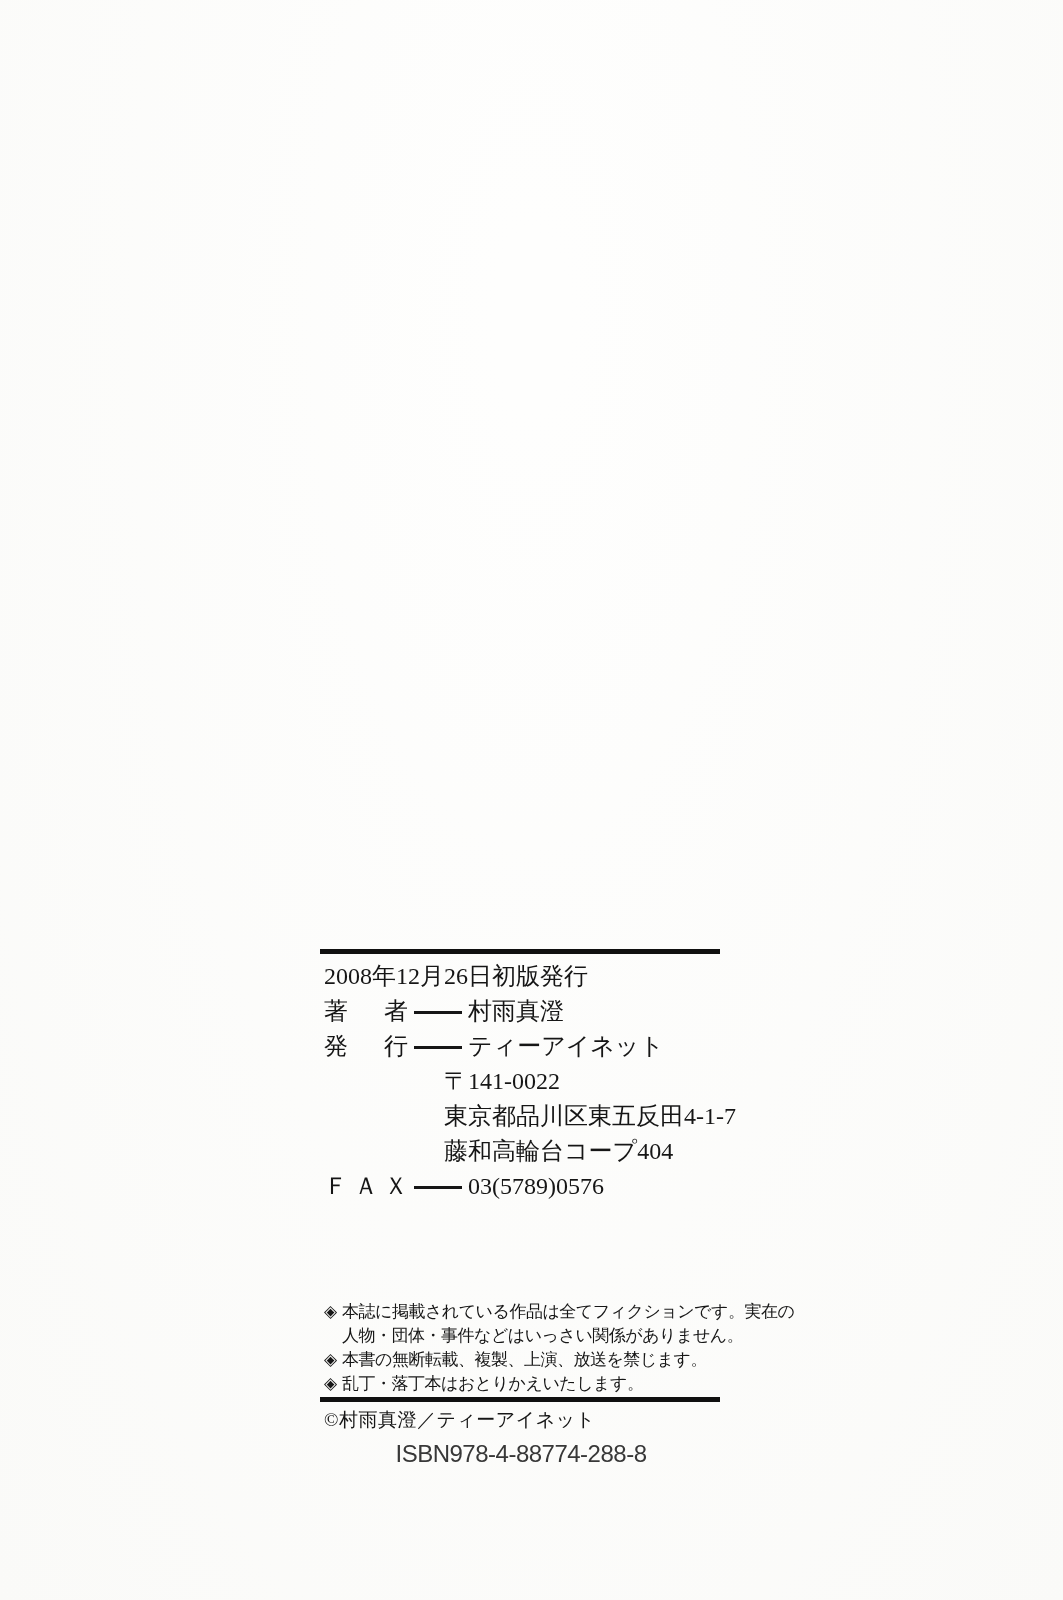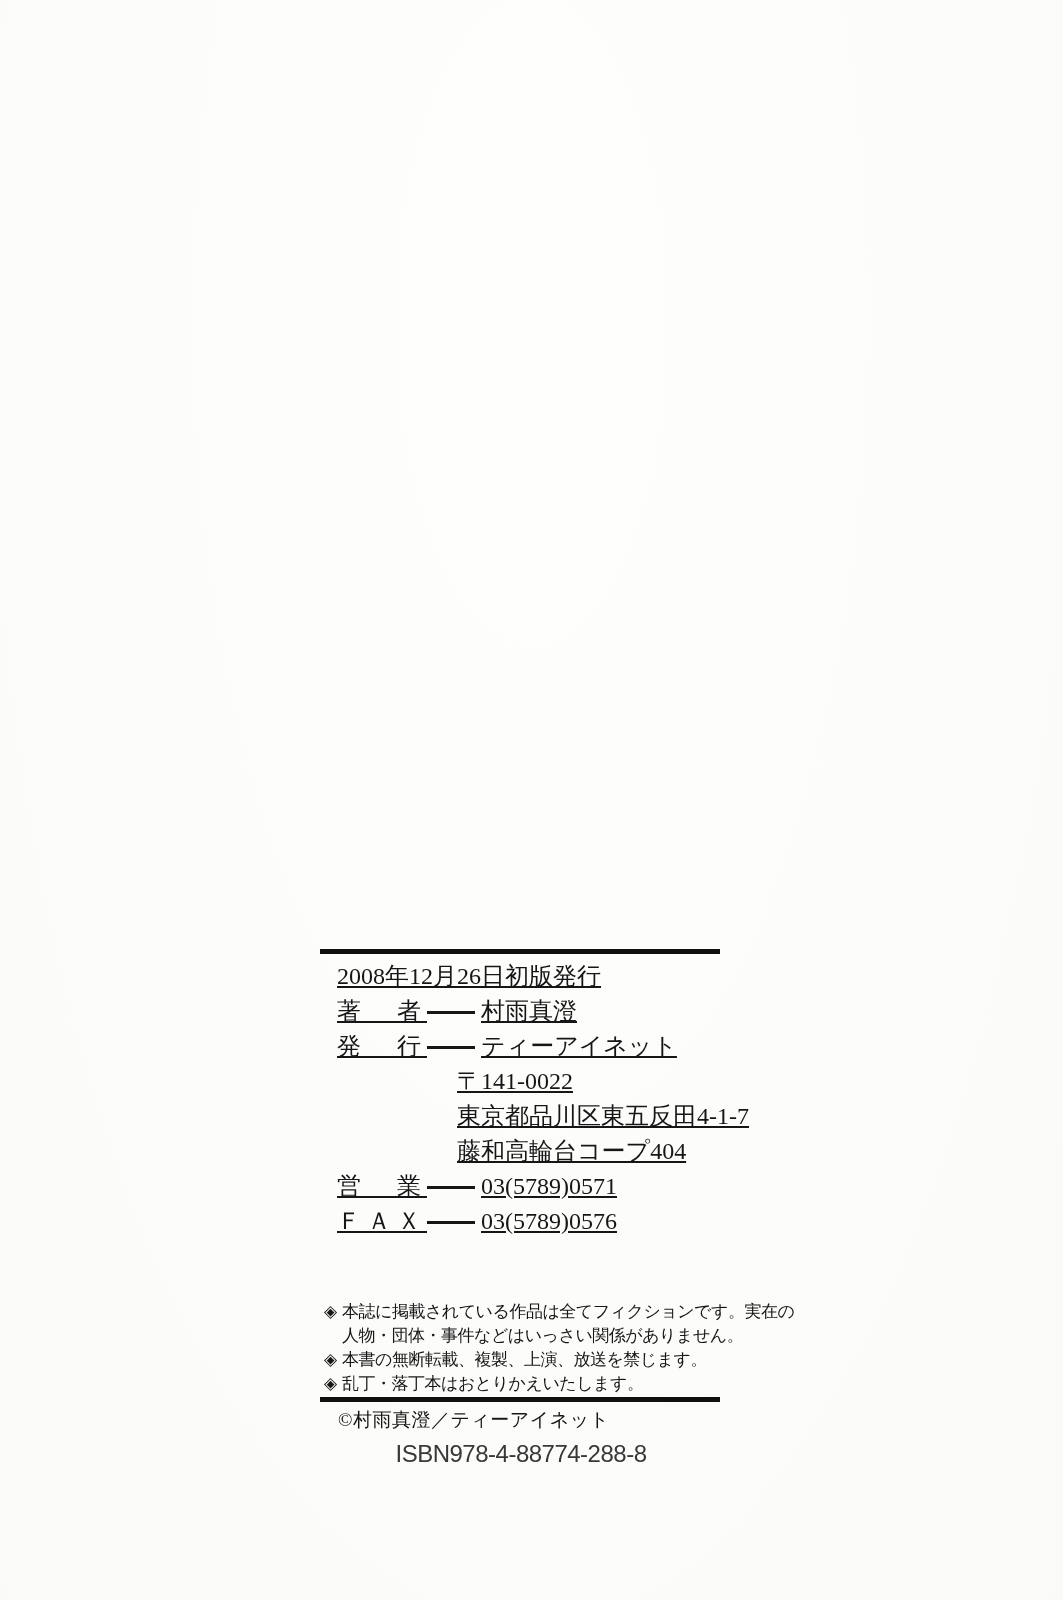--- a/index.html
+++ b/index.html
@@ -62,23 +62,22 @@
     width: 400px;
     height: 5px;
     background: #101010;
   }
   .rule-top { top: 123px; }
   .rule-bottom { top: 571px; }
   
   .info {
     position: absolute;
     top: 133px;
-    left: 15px;
+    left: 2px;
     width: 396px;
-    text-decoration: underline;
   }
   .row {
     display: flex;
     align-items: center;
     height: 35px;
     font-size: 24px;
     line-height: 35px;
     white-space: nowrap;
   }
   .row-label {
@@ -112,21 +111,21 @@
   .note-line { display: flex; }
   .note-marker {
     display: inline-block;
     width: 18px;
     flex: 0 0 auto;
   }
   
   .copyright {
     position: absolute;
     top: 581px;
-    left: 16px;
+    left: 2px;
     font-size: 19px;
     letter-spacing: 0.5px;
     white-space: nowrap;
   }
   .isbn {
     position: absolute;
     top: 614px;
     left: 0;
     width: 398px;
     text-align: center;
@@ -158,25 +157,20 @@
         <span class="row-label">発　行</span>
           <span class="dash"></span>
           <span class="row-value">ティーアイネット</span>
       </div>
 
       <div class="row addr">〒141-0022</div>
       <div class="row addr">東京都品川区東五反田4-1-7</div>
       <div class="row addr">藤和高輪台コープ404</div>
 
       <div class="row">
-        <span class="row-label">営　業</span>
-          <span class="dash"></span>
-          <span class="row-value">03(5789)0571</span>
-      </div>
-      <div class="row">
         <span class="row-label">ＦＡＸ</span>
           <span class="dash"></span>
           <span class="row-value">03(5789)0576</span>
       </div>
     </div>
 
     <div class="notes">
       <div class="note-line">
         <span class="note-marker">◈</span>
           <span>本誌に掲載されている作品は全てフィクションです。実在の</span>

